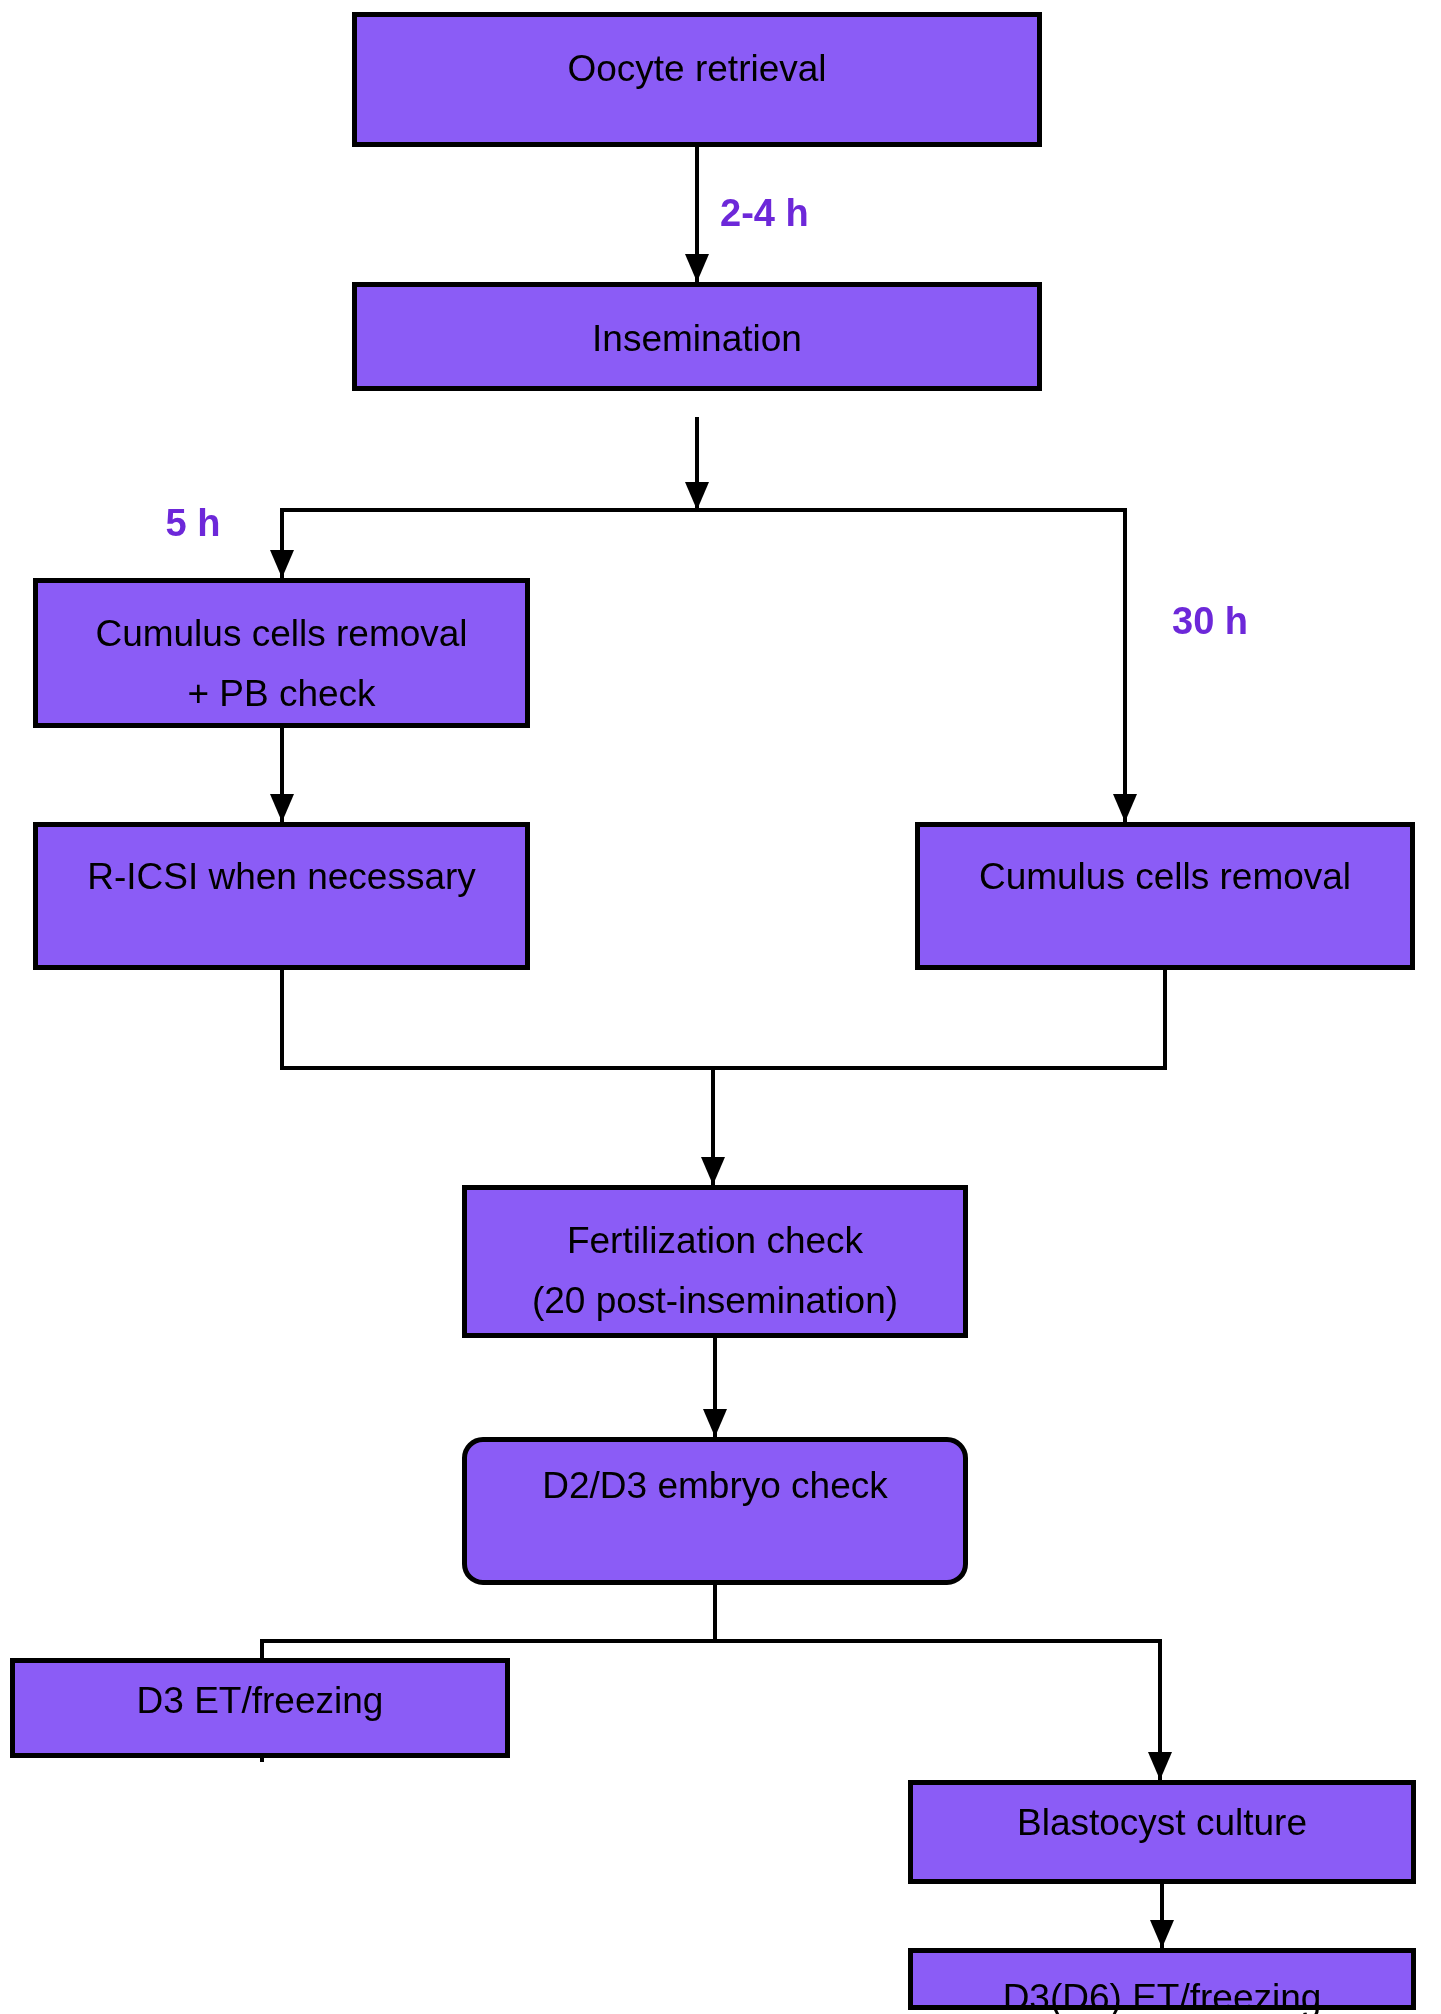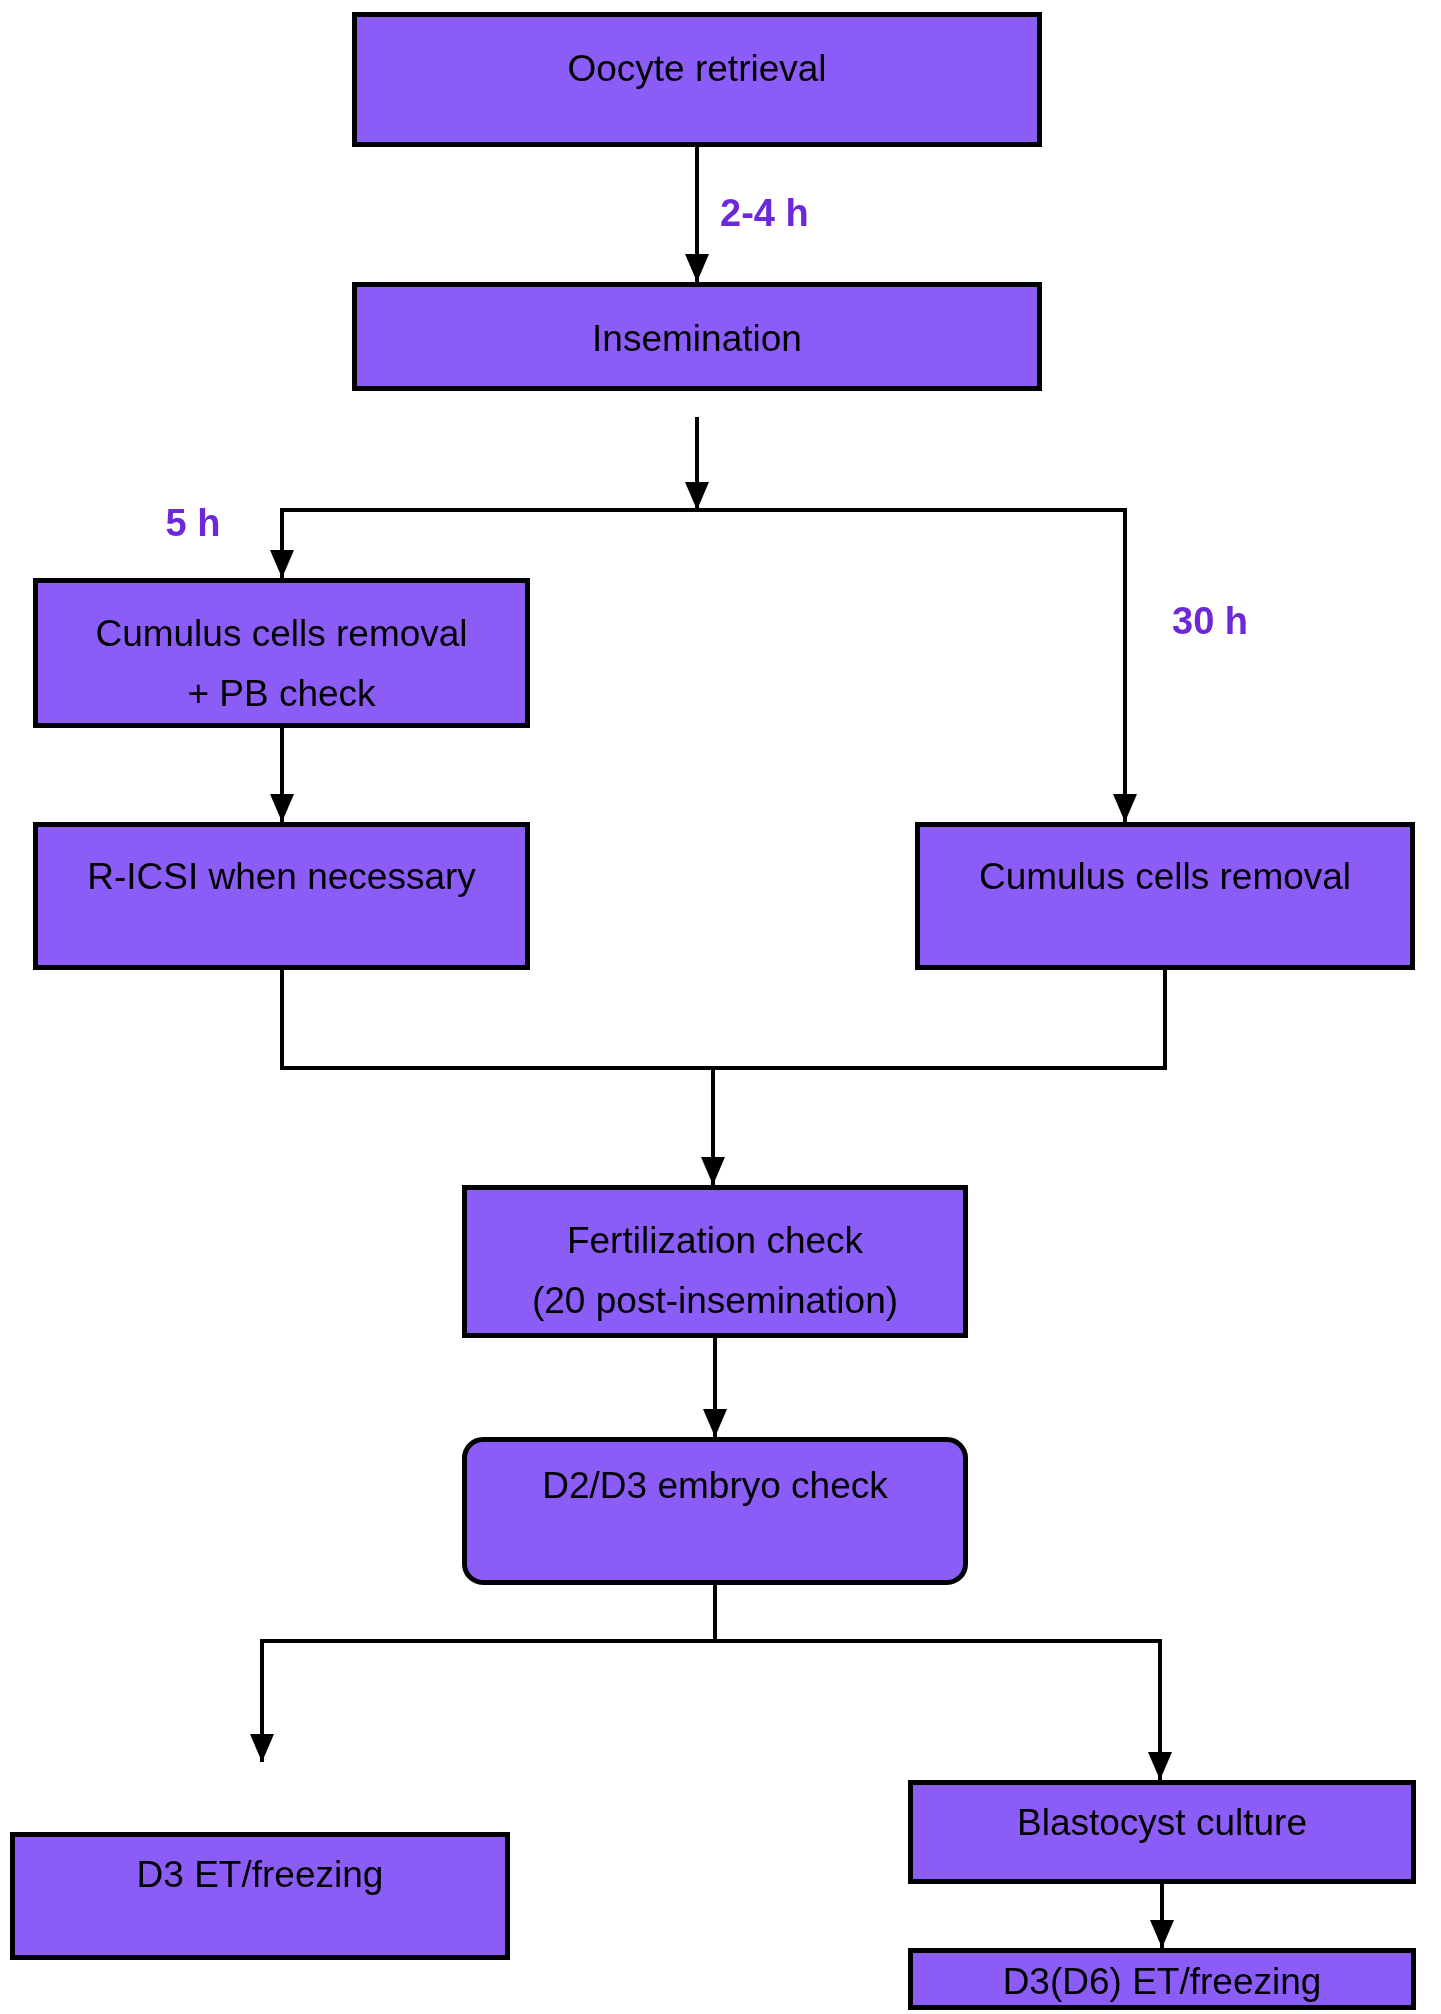--- a/index.html
+++ b/index.html
@@ -36,21 +36,21 @@
     font-size: 37px;
     line-height: 44px;
     color: #000000;
   }
   .node .nline { display: block; }
   .two-line { padding-top: 21px; line-height: 60px; }
   .pad30 { padding-top: 30px; }
   .pad28 { padding-top: 28px; }
   .pad22 { padding-top: 22px; border-radius: 21px; }
   .pad16 { padding-top: 16px; }
-  .pad4  { padding-top: 4px; line-height: 50px; }
+  .pad4  { padding-top: 20px; line-height: 50px; }
   .edge-label {
     position: absolute;
     font-size: 38px;
     font-weight: 700;
     color: #6d28d9;
     white-space: nowrap;
   }
 </style>
 </head>
 <body>
@@ -105,21 +105,21 @@
 
   <div class="node two-line" style="left:462px;top:1185px;width:506px;height:153px">
     <span class="nline">Fertilization check</span>
     <span class="nline">(20 post-insemination)</span>
   </div>
 
   <div class="node pad22" style="left:462px;top:1437px;width:506px;height:148px">
     <span class="nline">D2/D3 embryo check</span>
   </div>
 
-  <div class="node pad16" style="left:10px;top:1832px;width:500px;height:128px">
+  <div class="node pad16" style="left:10px;top:1658px;width:500px;height:100px">
     <span class="nline">D3 ET/freezing</span>
   </div>
 
   <div class="node pad16" style="left:908px;top:1780px;width:508px;height:104px">
     <span class="nline">Blastocyst culture</span>
   </div>
 
   <div class="node pad4" style="left:908px;top:1948px;width:508px;height:62px">
     <span class="nline">D3(D6) ET/freezing</span>
   </div>

